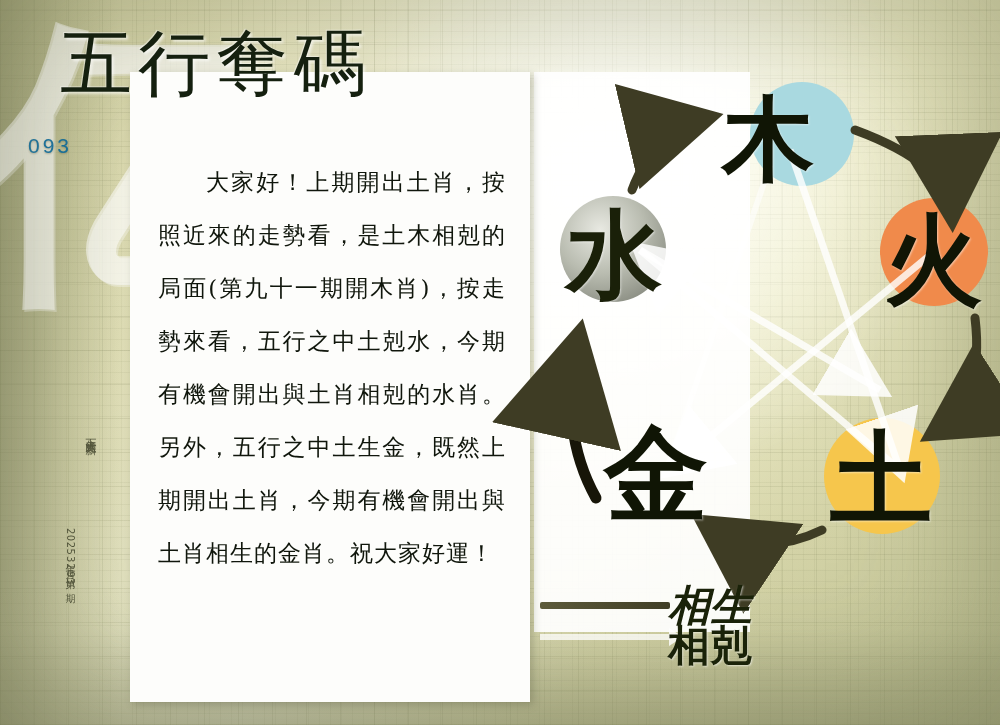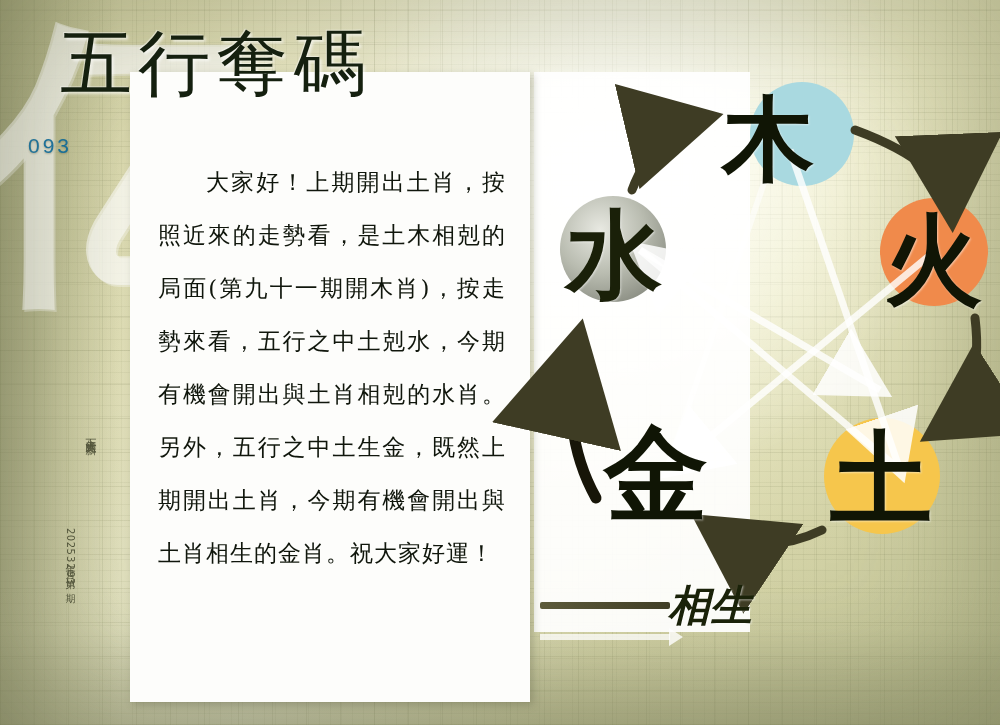--- a/index.html
+++ b/index.html
@@ -302,15 +302,16 @@
 
   <div class="glyph g-wood">木</div>
   <div class="glyph g-fire">火</div>
   <div class="glyph g-earth">土</div>
   <div class="glyph g-metal">金</div>
   <div class="glyph g-water">水</div>
 
   <div class="legend-line-solid"></div>
   <div class="legend-line-arrow"></div>
   <div class="legend legend-sheng">相生</div>
+  <div class="legend legend-ke">相剋</div>
 
   <div class="bg-vignette"></div>
 </div>
 
 </body></html>

